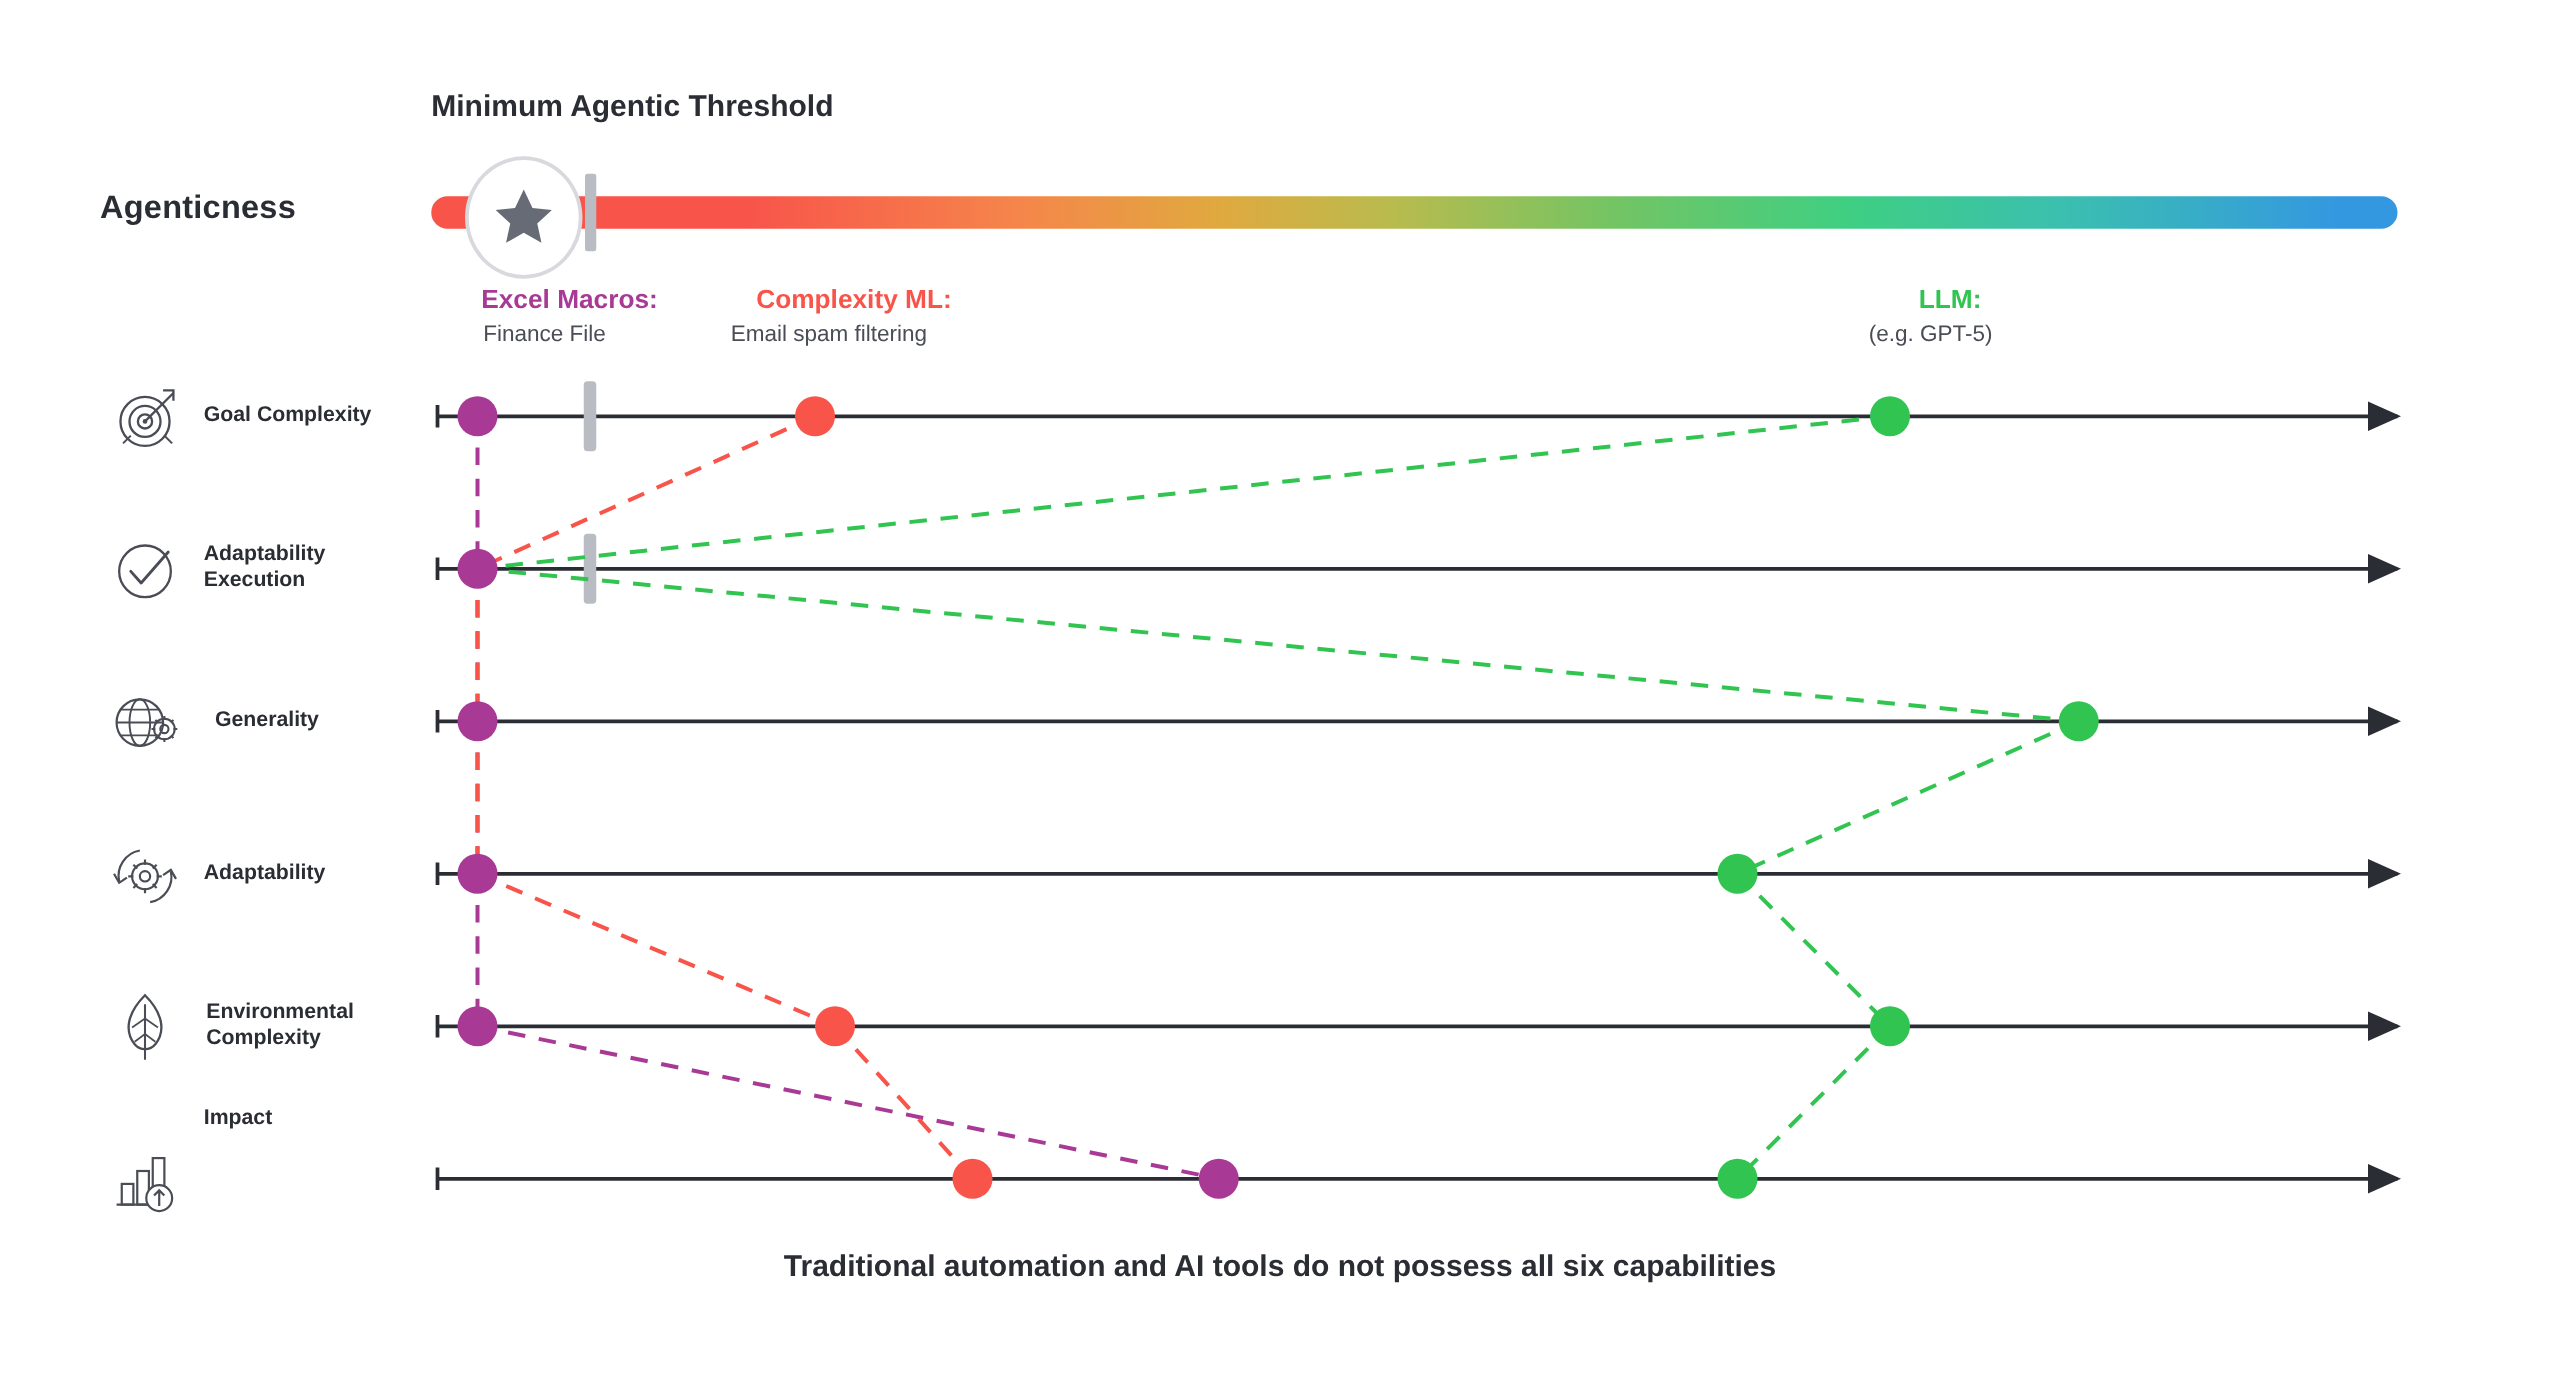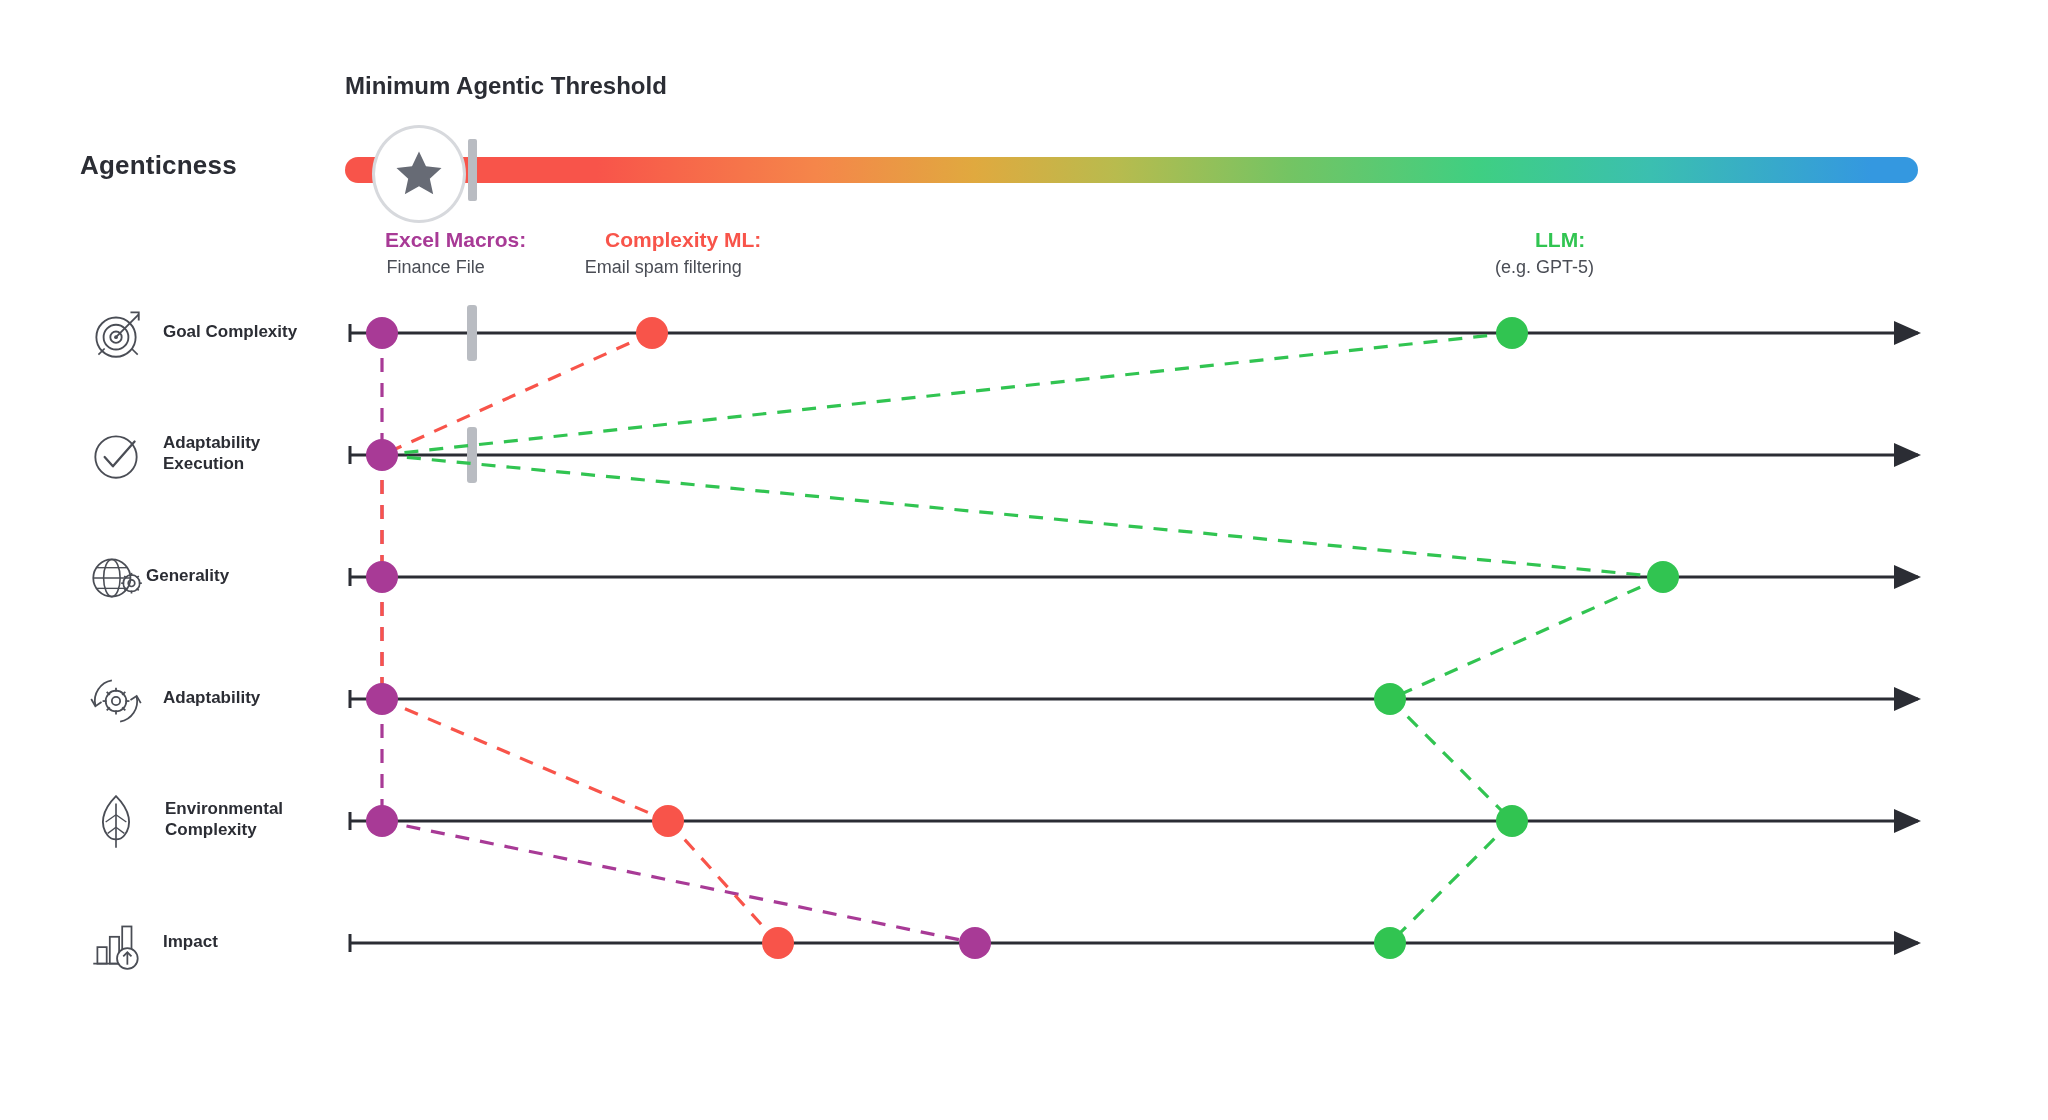--- a/index.html
+++ b/index.html
@@ -88,21 +88,21 @@
             <line x1="45" y1="26" x2="45" y2="29"></line>
             <line x1="45" y1="43" x2="45" y2="46"></line>
             <line x1="35" y1="36" x2="38" y2="36"></line>
             <line x1="52" y1="36" x2="55" y2="36"></line>
             <line x1="38" y1="29" x2="40" y2="31"></line>
             <line x1="50" y1="41" x2="52" y2="43"></line>
             <line x1="50" y1="31" x2="52" y2="29"></line>
             <line x1="38" y1="43" x2="40" y2="41"></line>
           </g>
         </svg></div>
-      <div class="rowlabel" style="left: 146px; top: 566px;">
+      <div class="rowlabel" style="left: 172px; top: 566px;">
         <div>Generality</div>
       </div>
       <div class="rowicon" style="left: 85px; top: 668px;"><svg width="62" height="62" viewBox="0 0 60 60">
           <g stroke="#4a4d55" stroke-width="1.7" fill="none">
             <circle cx="30" cy="32" r="10"></circle>
             <circle cx="30" cy="32" r="4"></circle>
             <line x1="30" y1="19" x2="30" y2="23"></line>
             <line x1="30" y1="41" x2="30" y2="45"></line>
             <line x1="17" y1="32" x2="21" y2="32"></line>
             <line x1="39" y1="32" x2="43" y2="32"></line>
@@ -135,21 +135,21 @@
           <g stroke="#4a4d55" stroke-width="1.7" fill="none">
             <line x1="8" y1="50" x2="50" y2="50"></line>
             <rect x="12" y="34" width="9" height="16"></rect>
             <rect x="24" y="24" width="9" height="26"></rect>
             <rect x="36" y="14" width="9" height="36"></rect>
             <circle cx="41" cy="45" r="10" fill="#fff"></circle>
             <line x1="41" y1="51" x2="41" y2="39"></line>
             <polyline points="37,43 41,39 45,43"></polyline>
           </g>
         </svg></div>
-      <div class="rowlabel" style="left: 163px; top: 932px;">
+      <div class="rowlabel" style="left: 163px; top: 884px;">
         <div>Impact</div>
       </div>
     </div>
 
   <svg class="layer" id="chart-layer">
     <defs>
       <marker id="arrowhead" markerWidth="9" markerHeight="8" refX="8" refY="4" orient="auto">
         <polygon points="0,0 9,4 0,8" fill="#2b2d34"></polygon>
       </marker>
     </defs>
@@ -197,14 +197,15 @@
         <circle cx="668" cy="821" r="16" fill="#f8544a"></circle>
         <circle cx="778" cy="943" r="16" fill="#f8544a"></circle>
         <circle cx="1512" cy="333" r="16" fill="#31c451"></circle>
         <circle cx="1663" cy="577" r="16" fill="#31c451"></circle>
         <circle cx="1390" cy="699" r="16" fill="#31c451"></circle>
         <circle cx="1512" cy="821" r="16" fill="#31c451"></circle>
         <circle cx="1390" cy="943" r="16" fill="#31c451"></circle>
       </g>
   </svg>
 
+  <div id="caption">Traditional automation and AI tools do not possess all six capabilities</div>
 
 </div>
 
 </body></html>

